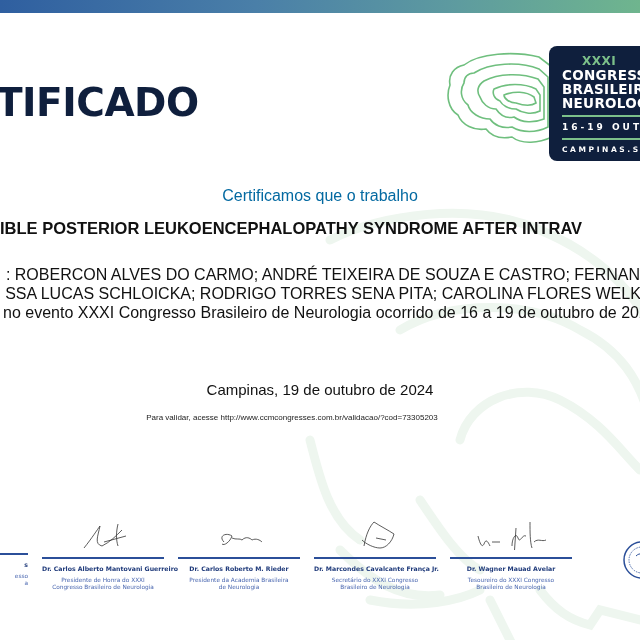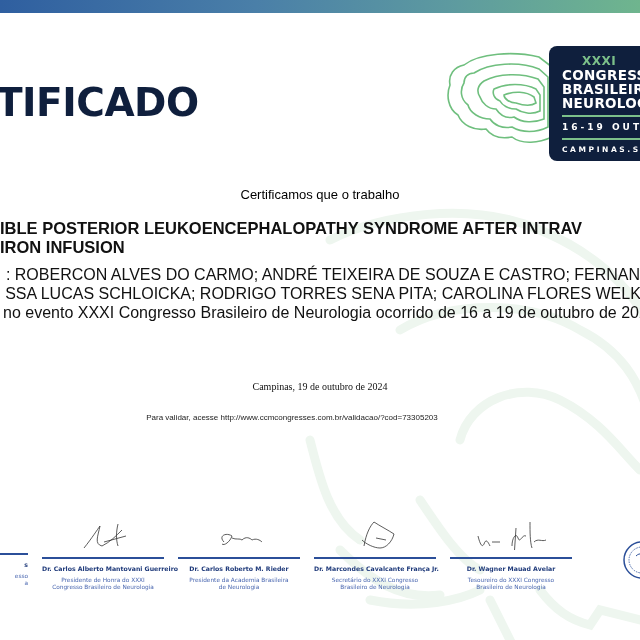--- a/index.html
+++ b/index.html
@@ -33,38 +33,38 @@
     .logo-box .l1 { top: 22px; }
     .logo-box .l2 { top: 36px; }
     .logo-box .l3 { top: 50px; }
     .logo-box .rule1 { position: absolute; left: 13px; top: 69px; width: 100px; height: 2px; background: #7cc08a; }
     .logo-box .dates { position: absolute; left: 13px; top: 76px; font-size: 9px; font-weight: bold; letter-spacing: 3px; white-space: nowrap; }
     .logo-box .rule2 { position: absolute; left: 13px; top: 92px; width: 100px; height: 2px; background: #7cc08a; }
     .logo-box .city { position: absolute; left: 13px; top: 99px; font-size: 7.5px; font-weight: bold; letter-spacing: 2.6px; white-space: nowrap; }
 
     .intro {
       position: absolute; left: 0; top: 187px; width: 640px; text-align: center;
-      font-size: 13px; color: #000000;
+      font-size: 16px; color: #0369a1;
     }
 
     .work-title {
-      position: absolute; left: 0; top: 219px; width: 520px; text-align: left;
+      position: absolute; left: 0; top: 219px; width: 520px; text-align: right;
       font-size: 16.5px; font-weight: bold; color: #111; line-height: 19px; white-space: nowrap;
     }
     .work-title div { white-space: nowrap; }
 
     .authors {
       position: absolute; left: 3px; top: 265px; width: 640px; text-align: center;
       font-size: 16px; color: #111; line-height: 19px;
     }
     .authors div { white-space: nowrap; }
 
     .city-date {
       position: absolute; left: 0; top: 381px; width: 640px; text-align: center;
-      font-size: 10px; color: #111; font-family: Liberation Serif, serif;
+      font-size: 15px; color: #111;
     }
 
     .validate {
       position: absolute; left: 0; top: 413px; width: 584px; text-align: center;
       font-size: 8px; color: #222;
     }
 
     .sig {
       position: absolute; top: 518px; width: 122px; text-align: center;
       font-family: "DejaVu Sans", sans-serif;
@@ -114,21 +114,20 @@
   <div class="rule1"></div>
   <div class="dates">16-19 OUT</div>
   <div class="rule2"></div>
   <div class="city">CAMPINAS.SP</div>
 </div>
 
 <div class="intro">Certificamos que o trabalho</div>
 
 <div class="work-title">
   <div>IBLE POSTERIOR LEUKOENCEPHALOPATHY SYNDROME AFTER INTRAV</div>
-  <div>IRON INFUSION</div>
 </div>
 
 <div class="authors">
   <div>: ROBERCON ALVES DO CARMO; ANDRÉ TEIXEIRA DE SOUZA E CASTRO; FERNAN</div>
   <div>SSA LUCAS SCHLOICKA; RODRIGO TORRES SENA PITA; CAROLINA FLORES WELK</div>
   <div>no evento XXXI Congresso Brasileiro de Neurologia ocorrido de 16 a 19 de outubro de 202</div>
 </div>
 
 <div class="city-date">Campinas, 19 de outubro de 2024</div>
 

